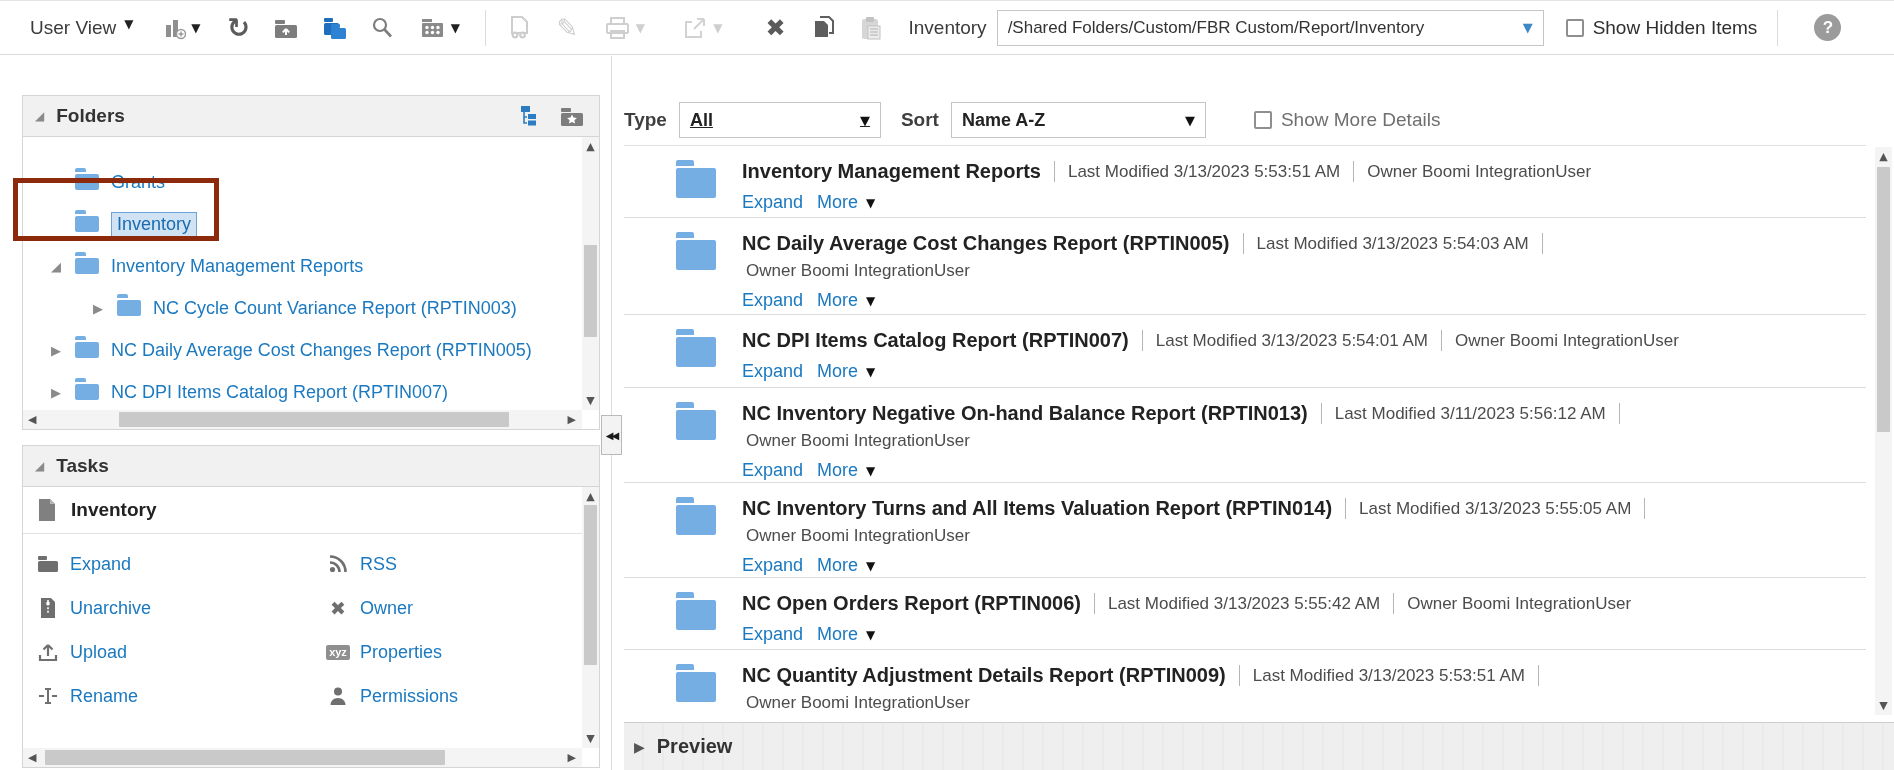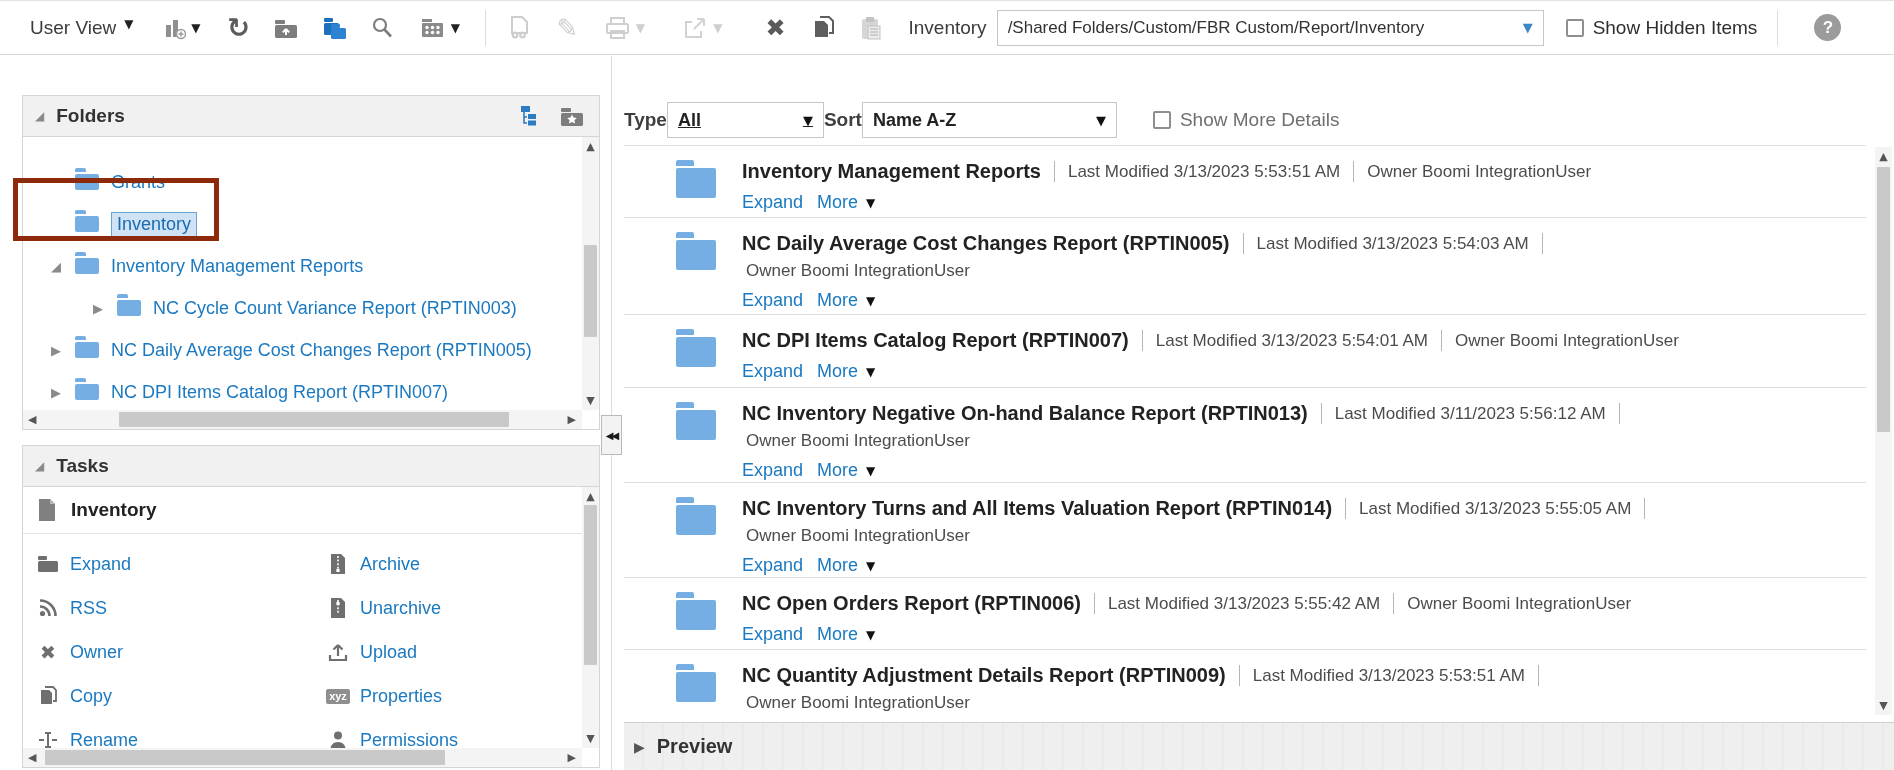--- a/index.html
+++ b/index.html
@@ -79,27 +79,27 @@
              border-bottom:1px solid #e2e2e2;}
   .task-item .nm{font-size:19px;font-weight:bold;color:#222;}
   .task-grid{display:grid;grid-template-columns:290px 1fr;row-gap:12px;padding:14px 0 0 14px;}
   .task-link{display:flex;align-items:center;gap:11px;height:32px;}
   .task-link a{color:#1b79c0;font-size:18px;text-decoration:none;cursor:pointer;}
   .tico{width:22px;height:22px;display:flex;align-items:center;justify-content:center;flex:none;}
   .xyzbox{background:#8f8f8f;color:#fff;font-size:11px;font-weight:bold;padding:2px 3px;border-radius:2px;line-height:1;}
 
   
   .filters{position:absolute;left:624px;top:100px;right:10px;height:40px;display:flex;
-           align-items:center;}
+           align-items:center;gap:12px;}
   .flabel{font-size:19px;font-weight:bold;color:#3f3f3f;}
   .fsel{height:36px;border:1px solid #c6c6c6;background:#fff;display:flex;align-items:center;
         padding:0 10px;box-sizing:border-box;font-size:18px;font-weight:bold;color:#222;cursor:pointer;}
   .fsel .sp{flex:1;}
   .fsel .dd{font-size:13px;color:#111;}
-  .fsel.type{width:157px;margin-right:0;text-decoration:underline;}
+  .fsel.type{width:202px;margin-right:8px;text-decoration:underline;}
   .fsel.sort{width:255px;margin-right:14px;}
   .fchk .chklbl{color:#6f6f6f;font-size:19px;font-weight:normal;}
 
   .list-box{position:absolute;left:624px;top:145px;right:28px;height:573px;background:#fff;
             border-top:1px solid #e0e0e0;overflow:hidden;}
   .lrow{position:relative;border-bottom:1px solid #dcdcdc;display:flex;padding-left:52px;box-sizing:border-box;}
   .lrow .ficon{margin-top:22px;margin-right:26px;flex:none;}
   .rb{padding-top:14px;min-width:0;}
   .l1{display:flex;align-items:center;white-space:nowrap;}
   .title{font-size:20px;font-weight:bold;color:#222;cursor:pointer;}
@@ -341,30 +341,20 @@
     <div class="task-grid">
       <div class="task-link">
         <span class="tico">
             <svg width="22" height="18" viewBox="0 0 22 18">
           <rect x="1" y="1" width="9" height="4" rx="1" fill="#6f6f6f"></rect>
               <rect x="1" y="6" width="20" height="11" rx="1.5" fill="#6f6f6f"></rect>
             </svg>
           </span>
         <a>Expand</a>
       </div>
-      <div class="task-link">
-        <span class="tico">
-            <svg width="16" height="22" viewBox="0 0 16 22">
-          <path d="M1 1h10l4 4v16H1z" fill="#6f6f6f"></path>
-          <path d="M8 3v14" stroke="#fff" stroke-width="1.6" stroke-dasharray="2 1.6"></path>
-          <rect x="6.4" y="16" width="3.2" height="3" fill="#fff"></rect>
-            </svg>
-          </span>
-        <a>Archive</a>
-      </div>
 
       <div class="task-link">
         <span class="tico">
             <svg width="20" height="20" viewBox="0 0 20 20">
           <circle cx="4.5" cy="15.5" r="2.6" fill="#6f6f6f"></circle>
           <path d="M2 8.5a9.5 9.5 0 0 1 9.5 9.5M2 2.5A15.5 15.5 0 0 1 17.5 18" fill="none" stroke="#6f6f6f" stroke-width="2.6"></path>
             </svg>
           </span>
         <a>RSS</a>
       </div>
@@ -386,29 +376,20 @@
       <div class="task-link">
         <span class="tico">
             <svg width="20" height="20" viewBox="0 0 20 20">
           <path d="M10 14V3M10 3L5.5 7.5M10 3l4.5 4.5" fill="none" stroke="#6f6f6f" stroke-width="2.2"></path>
           <path d="M2 13v5h16v-5" fill="none" stroke="#6f6f6f" stroke-width="2.2"></path>
             </svg>
           </span>
         <a>Upload</a>
       </div>
 
-      <div class="task-link">
-        <span class="tico">
-            <svg width="20" height="22" viewBox="0 0 20 22">
-          <path d="M3 5h8l3 3v11H3z" fill="#6f6f6f"></path>
-          <path d="M7 2h8l3 3v11h-3" fill="none" stroke="#6f6f6f" stroke-width="1.8"></path>
-            </svg>
-          </span>
-        <a>Copy</a>
-      </div>
       <div class="task-link">
         <span class="tico">
             <span class="xyzbox">xyz</span>
           </span>
         <a>Properties</a>
       </div>
 
       <div class="task-link">
         <span class="tico">
             <svg width="20" height="20" viewBox="0 0 20 20">

